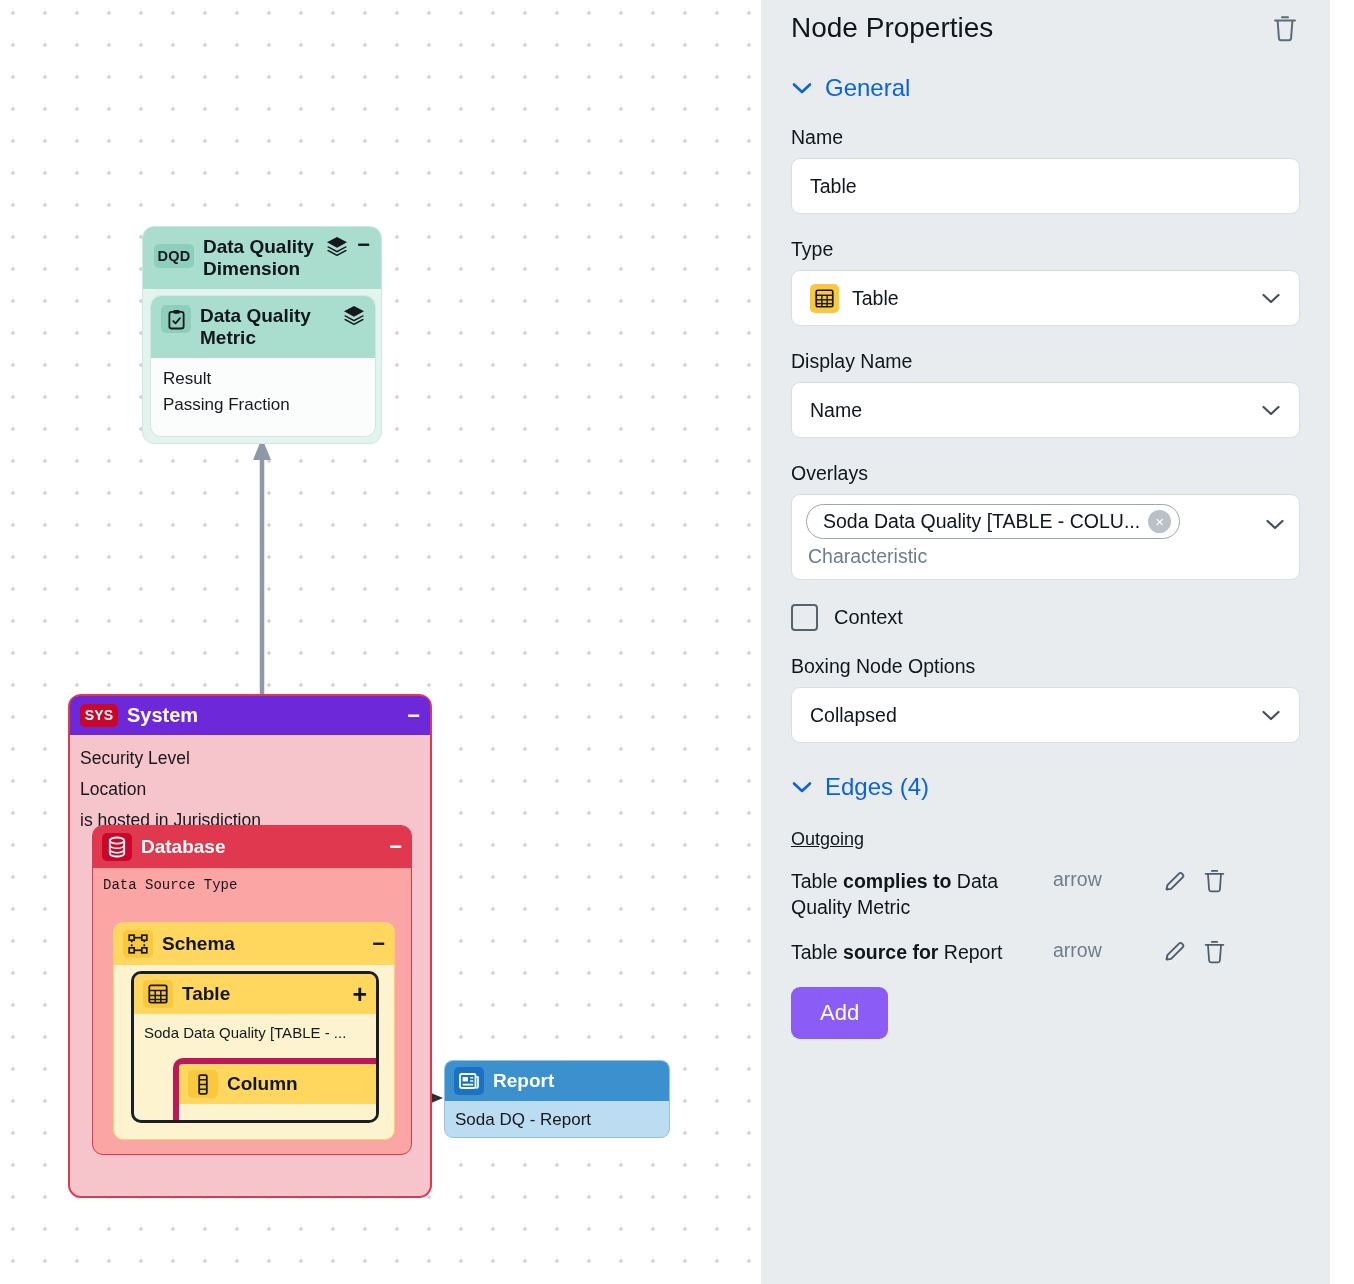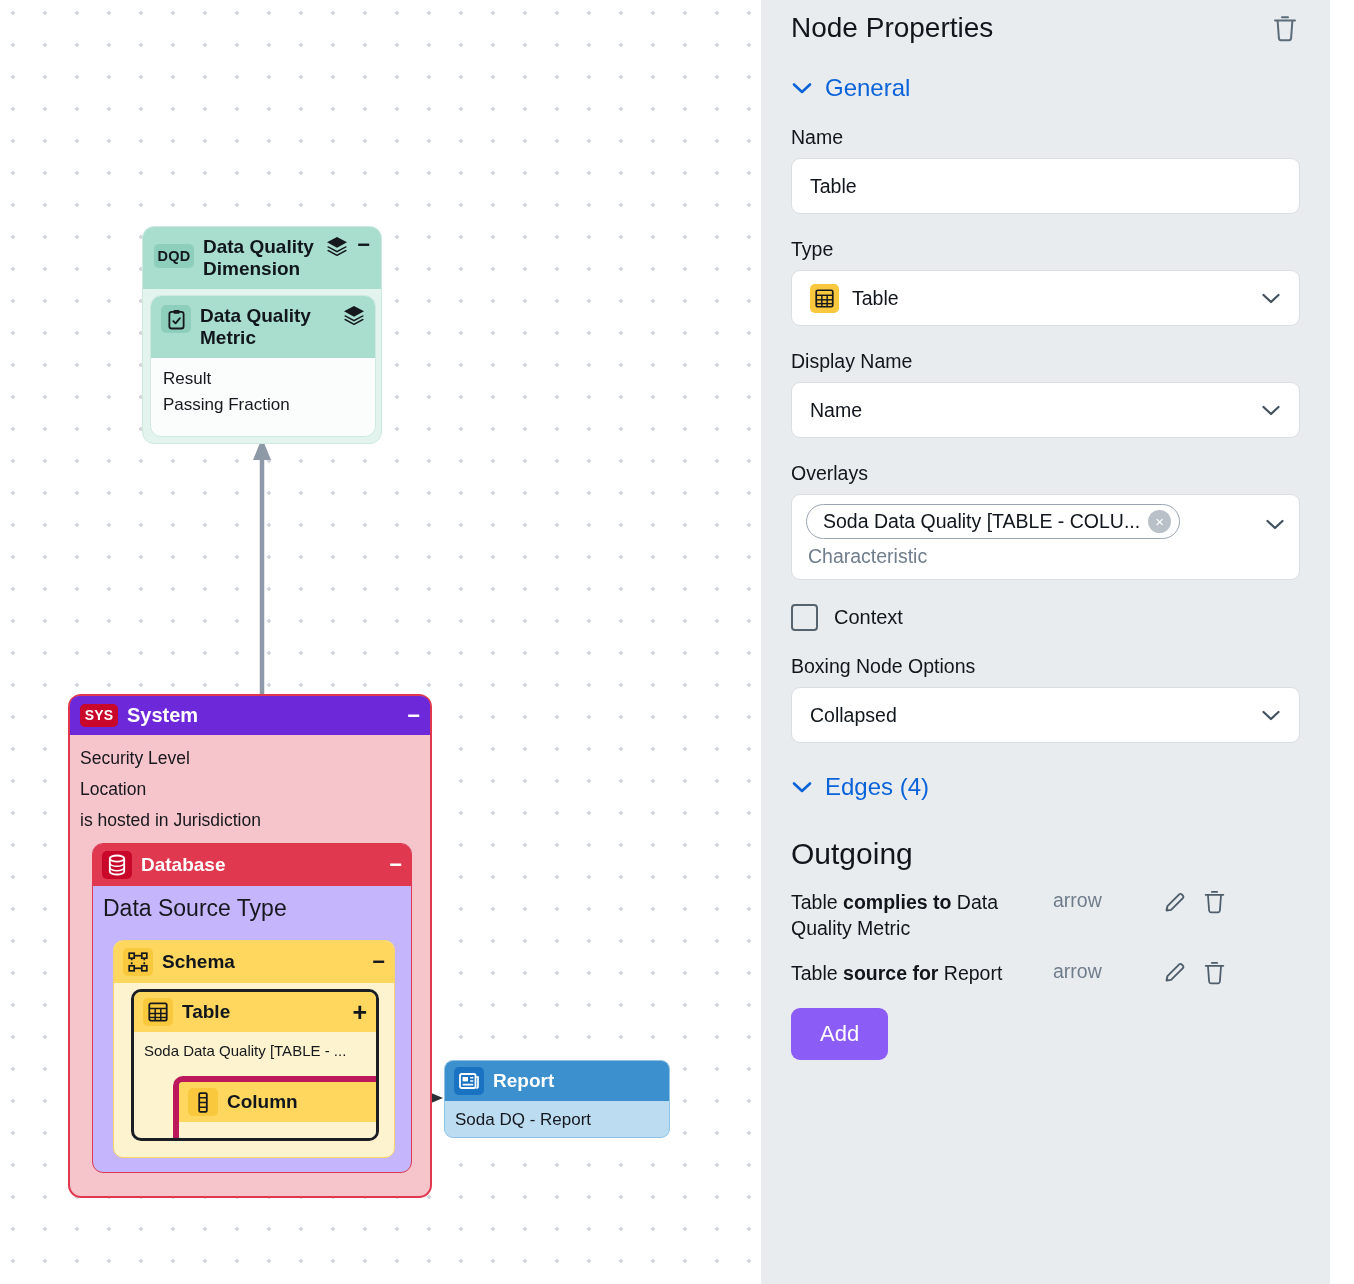--- a/index.html
+++ b/index.html
@@ -93,31 +93,31 @@
     background: #6d28d9; color: #ffffff; font-size: 20px;
     border-radius: 9px 9px 0 0; padding: 8px 10px;
   }
   #system .abbr { background: #c9072b; color: #fff; font-size: 14px; width: 38px; height: 23px; }
   #system .toggle { font-size: 22px; color: #ffffff; }
   #system > .node-body { padding: 8px 10px 4px 10px; }
   #system > .node-body .row { font-size: 17.5px; padding: 5px 0; }
 
   
   #database {
-    position: absolute; left: 22px; top: 147px; width: 320px; height: 330px;
-    background: #c4b5fd; border: 1.5px solid #e0394f; border-radius: 11px;
+    position: absolute; left: 22px; top: 129px; width: 320px; height: 330px;
+    background: #fca5a5; border: 1.5px solid #e0394f; border-radius: 11px;
   }
   #database > .node-hdr {
     background: #e0394f; color: #ffffff; font-size: 19px;
     border-radius: 9px 9px 0 0; padding: 7px 9px;
   }
   #database .ibox { background: #c9072b; }
   #database .toggle { font-size: 22px; color: #ffffff; }
   #database > .node-body { padding: 6px 10px 4px 10px; }
-  #database > .node-body .row { font-size: 23px; padding: 3px 0; }
+  #database > .node-body .row { font-size: 14px; padding: 3px 0; font-family: Liberation Mono, monospace; }
 
   
   #schema {
     position: absolute; left: 20px; top: 96px; width: 282px; height: 218px;
     background: #fdf3cf; border-radius: 10px; border: 1px solid #f7d56a;
   }
   #schema > .node-hdr {
     background: #ffd75e; color: #10161c; font-size: 19px;
     border-radius: 9px 9px 0 0; padding: 7px 9px;
   }
@@ -223,21 +223,21 @@
   }
   .multi-placeholder { color: #6f7d8c; font-size: 19.5px; padding: 6px 2px 0 2px; }
 
   .checkbox-row { display: flex; align-items: center; gap: 16px; margin-top: 24px; }
   .cbox {
     width: 27px; height: 27px; border: 2.5px solid #55636f; border-radius: 4px;
     background: transparent; cursor: pointer; flex: 0 0 auto;
   }
   .cbox-label { font-size: 20px; color: #10161c; }
 
-  .outgoing-title { font-size: 30px; color: #10161c; margin-top: 36px; }
+  .outgoing-title { font-size: 18px; color: #10161c; margin-top: 28px; text-decoration: underline; }
 
   .edge-row {
     display: flex; align-items: flex-start; gap: 0;
     margin-top: 18px; font-size: 19.5px; color: #10161c;
   }
   .edge-desc { width: 262px; line-height: 1.35; }
   .edge-desc b { font-weight: bold; }
   .edge-kind { width: 110px; color: #6f7d8c; }
   .edge-acts { display: flex; gap: 16px; align-items: center; }
 

